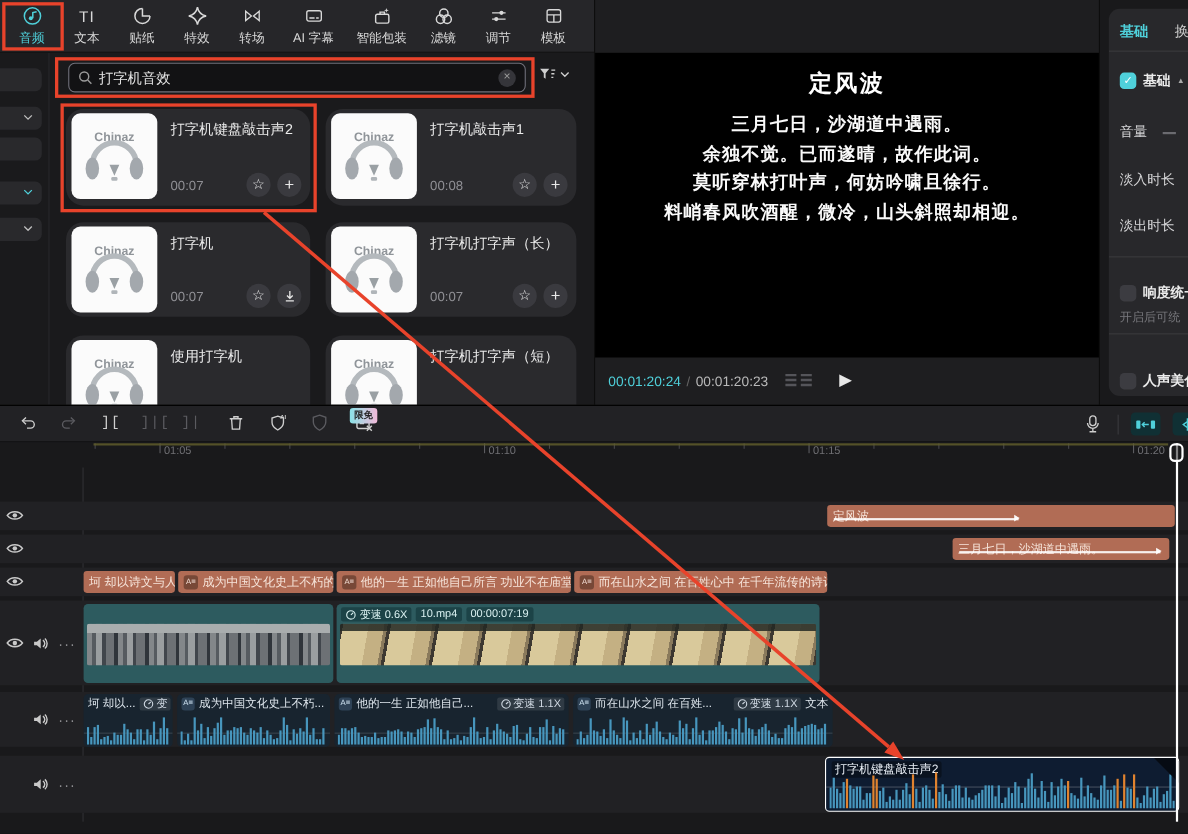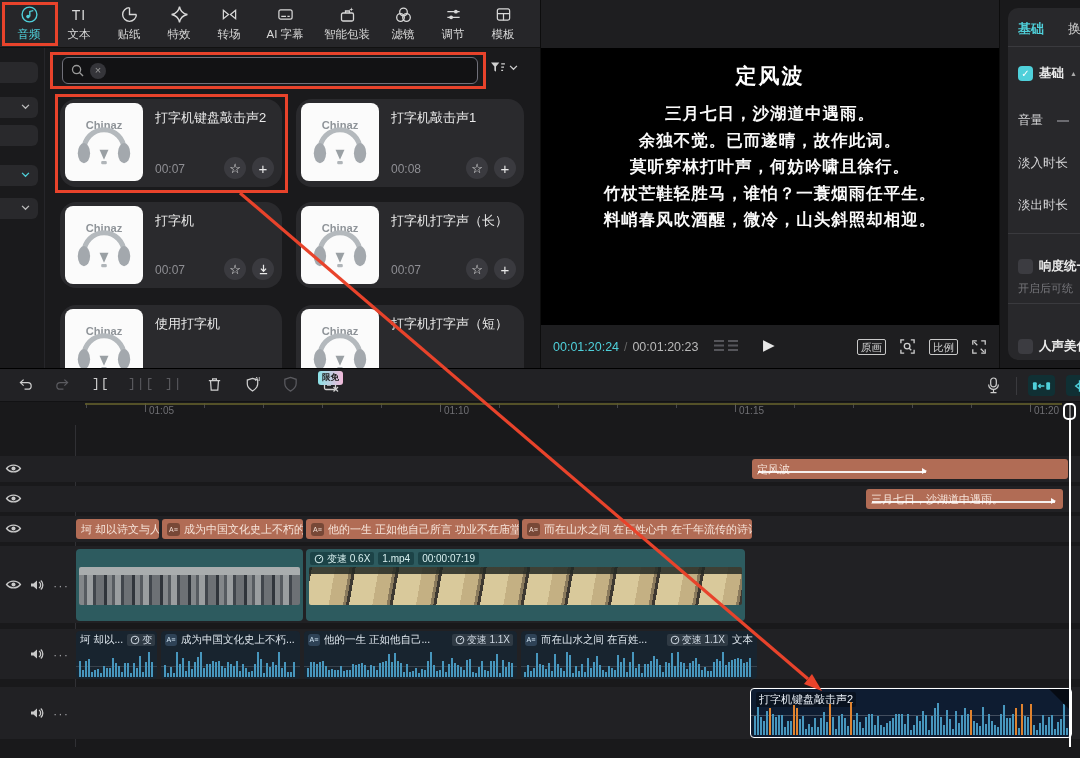--- a/index.html
+++ b/index.html
@@ -249,20 +249,21 @@
             </svg>
           </span>
         </div>
       </div>
     <div id="lib-sep"></div>
     <div id="search-box">
       <svg width="13" height="13" viewBox="0 0 14 14">
           <circle cx="6" cy="6" r="4.4" fill="none" stroke="#9a9a9a" stroke-width="1.4"></circle>
           <path d="M9.4 9.4 L13 13" stroke="#9a9a9a" stroke-width="1.4"></path>
         </svg>
+      <input id="search-input" readonly="" value="打字机音效" style="">
       <span id="search-clear">×</span>
     </div>
     <div id="filter-btn">
       <svg width="15" height="13" viewBox="0 0 16 14">
           <path d="M1 1.5 h9 l-3.6 4.5 v5.5 l-1.8 -1.4 v-4.1 z" fill="#cfcfcf"></path>
           <path d="M12 3 h4 M12 6.5 h3 M12 10 h2" stroke="#cfcfcf" stroke-width="1.3"></path>
         </svg>
       <svg width="9" height="6" viewBox="0 0 10 7">
           <path d="M1 1 l4 4 4 -4" fill="none" stroke="#cfcfcf" stroke-width="1.4"></path>
         </svg>
@@ -365,50 +366,33 @@
       </div>
   </div>
 
   <div id="player-panel">
     <div id="video-area">
       <div id="poem-title">定风波</div>
       <div id="poem-lines">
           <div class="poem-line">三月七日，沙湖道中遇雨。</div>
           <div class="poem-line">余独不觉。已而遂晴，故作此词。</div>
           <div class="poem-line">莫听穿林打叶声，何妨吟啸且徐行。</div>
-          <div class="poem-line">竹杖芒鞋轻胜马，谁怕？一蓑烟雨任平生。</div>
           <div class="poem-line">料峭春风吹酒醒，微冷，山头斜照却相迎。</div>
         </div>
     </div>
     <div id="player-controls">
       <span id="time-cur">00:01:20:24</span>
       <span id="time-sep">/</span>
       <span id="time-total">00:01:20:23</span>
       <span id="quality-lines">
         <svg width="26" height="14" viewBox="0 0 26 14">
             <path d="M1 2 h10 M1 6.5 h10 M1 11 h10 M15 2 h10 M15 6.5 h10 M15 11 h10" stroke="#55555a" stroke-width="2.2"></path>
           </svg>
       </span>
       <span id="play-btn">▶</span>
-      <span class="pc-right">
-        <span class="pchip">原画</span>
-        <span class="pc-ico">
-          <svg width="17" height="17" viewBox="0 0 18 18">
-              <path d="M2 5.5 V2 h3.5 M12.5 2 H16 v3.5 M16 12.5 V16 h-3.5 M5.5 16 H2 v-3.5" fill="none" stroke="currentColor" stroke-width="1.4"></path>
-              <circle cx="8.6" cy="8.6" r="3" fill="none" stroke="currentColor" stroke-width="1.4"></circle>
-              <path d="M10.8 10.8 l2.2 2.2" stroke="currentColor" stroke-width="1.4"></path>
-            </svg>
-        </span>
-        <span class="pchip">比例</span>
-        <span class="pc-ico">
-          <svg width="16" height="16" viewBox="0 0 18 18">
-              <path d="M2 6.5 V2 h4.5 M11.5 2 H16 v4.5 M16 11.5 V16 h-4.5 M6.5 16 H2 v-4.5 M3.5 3.5 l3.6 3.6 M14.5 14.5 l-3.6 -3.6" fill="none" stroke="currentColor" stroke-width="1.4"></path>
-            </svg>
-        </span>
-      </span>
     </div>
   </div>
 
   <div id="inspector">
     <div id="insp-card">
       <div class="insp-tabs">
         <span class="active">基础</span>
         <span>换</span>
       </div>
       <div class="insp-div" style="top:38px"></div>
@@ -613,21 +597,21 @@
         <div class="vclip" style="left: 306px; top: 180px; width: 439px;">
           <div class="vhead">
             <span class="vchip">
               <svg width="10" height="10" viewBox="0 0 12 12">
                 <circle cx="6" cy="6" r="4.6" fill="none" stroke="currentColor" stroke-width="1.2"></circle>
                 <path d="M6 6 L8.6 3.6" stroke="currentColor" stroke-width="1.2"></path>
               </svg>
               <span>变速 0.6X</span>
             </span>
             <span class="vchip">
-              <span>1.mp4</span>
+              <span>10.mp4</span>
             </span>
             <span class="vchip">
               <span>00:00:07:19</span>
             </span>
           </div>
           <div class="thumbs paper"></div>
         </div>
         <div class="aclip" style="left: 76px; top: 262px; width: 81px;">
           <div class="ahead">
             <span>坷 却以...</span>

